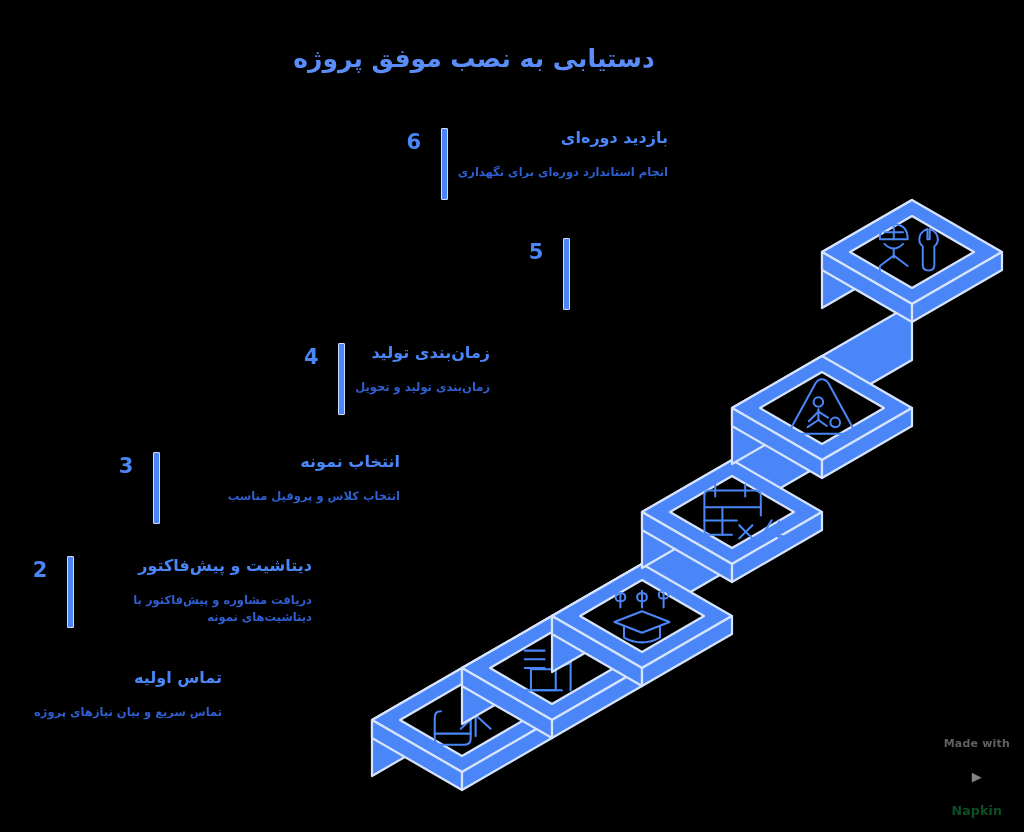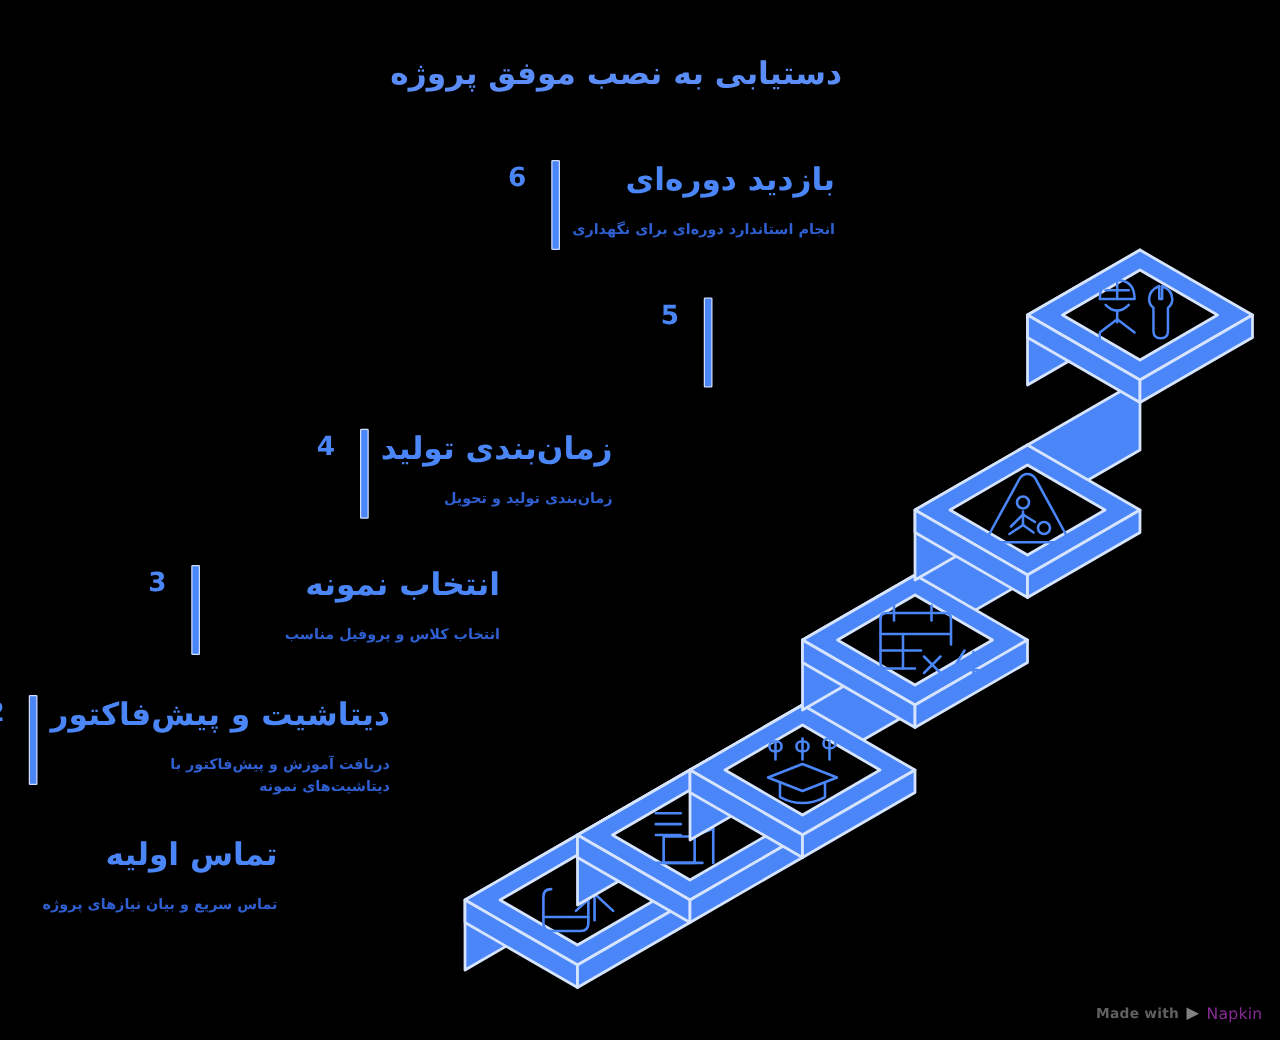--- a/index.html
+++ b/index.html
@@ -28,21 +28,20 @@
     position: absolute;
     top: 44px;
     left: 0;
     width: 948px;
     text-align: center;
     font-size: 25px;
     font-weight: bold;
     color: #5b8df8;
     letter-spacing: 0.3px;
     direction: rtl;
-    padding-left: 19px;
   }
 
   
   #stairs-svg {
     position: absolute;
     top: 0;
     left: 0;
     width: 1024px;
     height: 832px;
     pointer-events: none;
@@ -77,21 +76,21 @@
     margin: 0 10px;
     order: 2;
     box-sizing: border-box;
   }
   .step-text {
     order: 1;
     flex: none;
     text-align: right;
   }
   .step-title {
-    font-size: 25px;
+    font-size: 16px;
     font-weight: bold;
     color: #4a86f7;
     line-height: 1.25;
     white-space: nowrap;
     margin-bottom: 16px;
   }
   .step-desc {
     font-size: 11.5px;
     font-weight: bold;
     color: #2f5fd0;
@@ -109,40 +108,41 @@
   .lbl-2 .step-desc, .lbl-3 .step-desc,
   .lbl-1 .step-desc { width: 230px; }
   .lbl-2 .step-desc { width: 228px; }
 
   
   #watermark {
     position: absolute;
     right: 14px;
     bottom: 14px;
     display: flex;
+    flex-direction: column;
     align-items: center;
-    gap: 6px;
+    gap: 20px;
     direction: ltr;
     opacity: 0.62;
   }
   #watermark .wm-text {
     font-size: 11px;
     font-weight: bold;
     color: #9b9b9b;
     letter-spacing: 0.2px;
   }
   #watermark .wm-mark {
     font-size: 13px;
     color: #d2d2d2;
     line-height: 1;
   }
   #watermark .wm-brand {
     font-size: 12.5px;
-    font-weight: normal;
-    color: #d946ef;
+    font-weight: bold;
+    color: #15803d;
     letter-spacing: 0.2px;
   }
 </style>
 </head>
 <body>
 
 <div id="stage">
 
   <div id="page-title">دستیابی به نصب موفق پروژه</div>
 
@@ -311,21 +311,21 @@
       <div class="step-title">انتخاب نمونه</div>
       <div class="step-desc">انتخاب کلاس و پروفیل مناسب</div>
     </div>
     <div class="step-bar"></div>
     <div class="step-number">3</div>
   </div>
 
   <div class="step-label lbl-2">
     <div class="step-text">
       <div class="step-title">دیتاشیت و پیش‌فاکتور</div>
-      <div class="step-desc">دریافت آموزش و پیش‌فاکتور با دیتاشیت‌های نمونه</div>
+      <div class="step-desc">دریافت مشاوره و پیش‌فاکتور با دیتاشیت‌های نمونه</div>
     </div>
     <div class="step-bar"></div>
     <div class="step-number">2</div>
   </div>
 
   <div class="step-label lbl-1">
     <div class="step-text">
       <div class="step-title">تماس اولیه</div>
       <div class="step-desc">تماس سریع و بیان نیازهای پروژه</div>
     </div>

